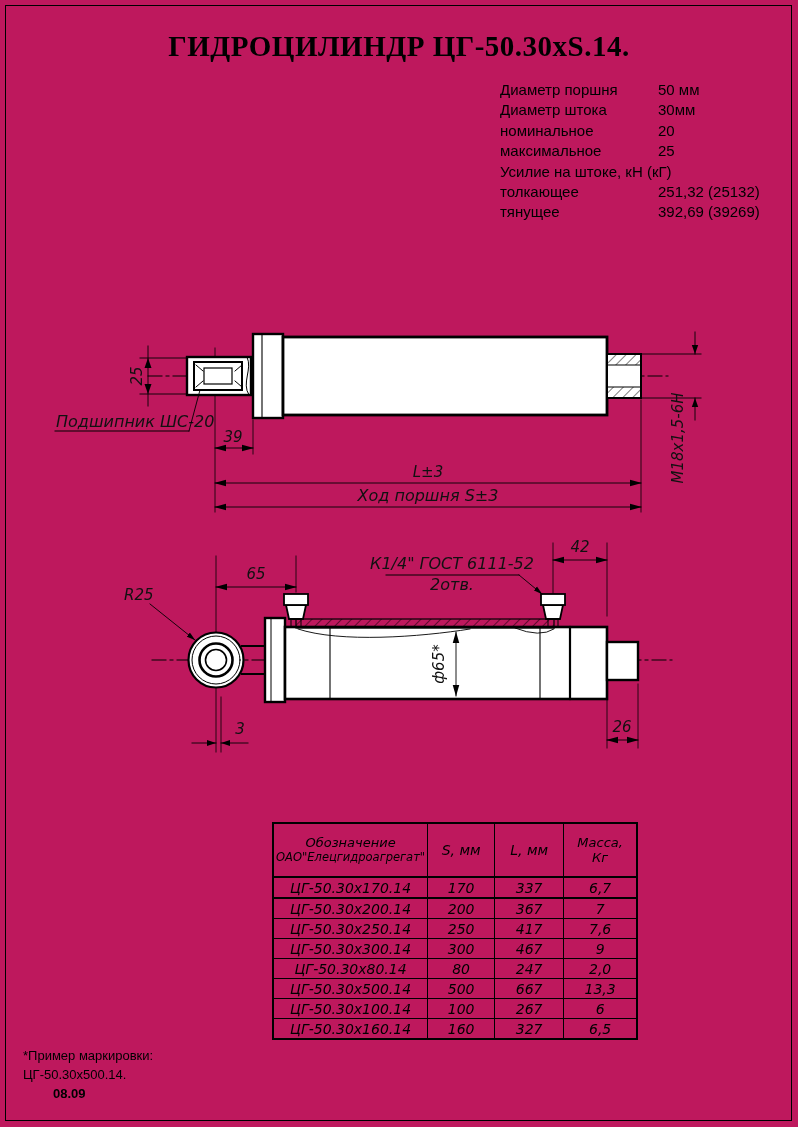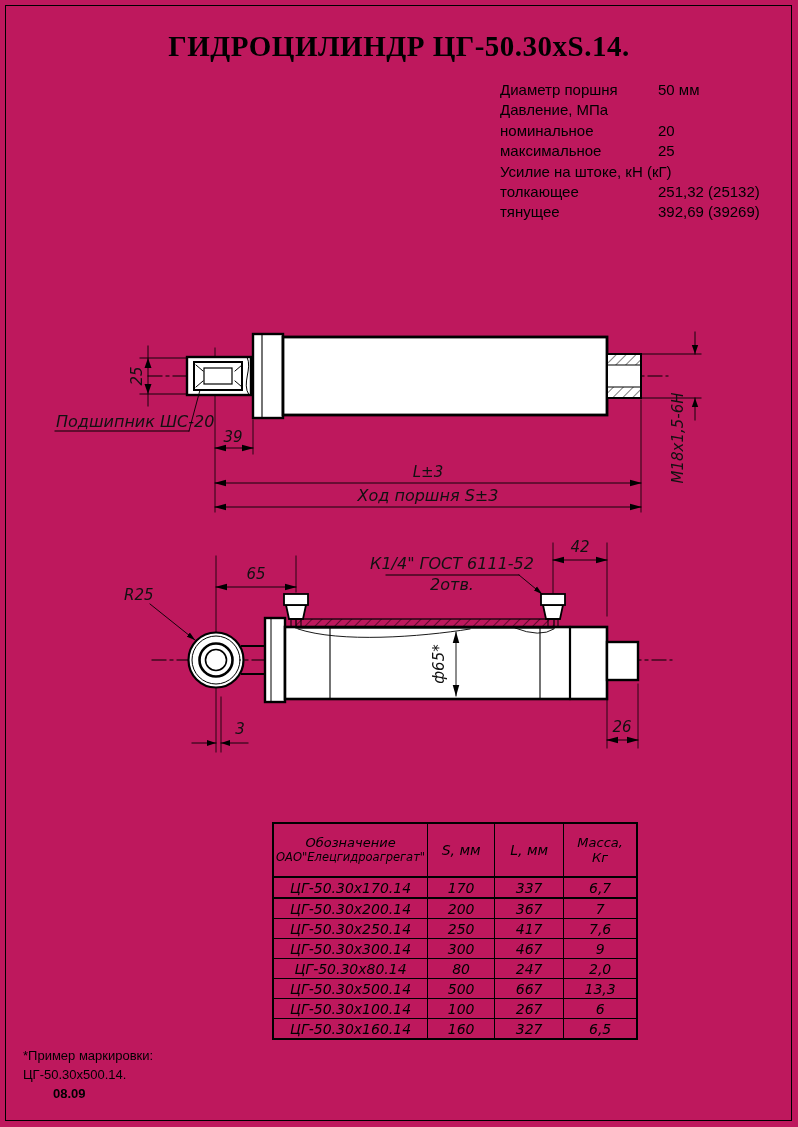--- a/index.html
+++ b/index.html
@@ -36,22 +36,22 @@
   <div class="frame"></div>
 
   <div class="title">ГИДРОЦИЛИНДР ЦГ-50.30xS.14.</div>
 
   <div class="specs">
     <div class="spec-row">
         <span class="spec-label">Диаметр поршня</span>
         <span class="spec-value">50 мм</span>
       </div>
     <div class="spec-row">
-        <span class="spec-label">Давление, МПа</span>
-        <span class="spec-value"></span>
+        <span class="spec-label">Диаметр штока</span>
+        <span class="spec-value">30мм</span>
       </div>
     <div class="spec-row">
         <span class="spec-label">номинальное</span>
         <span class="spec-value">20</span>
       </div>
     <div class="spec-row">
         <span class="spec-label">максимальное</span>
         <span class="spec-value">25</span>
       </div>
     <div class="spec-row">

